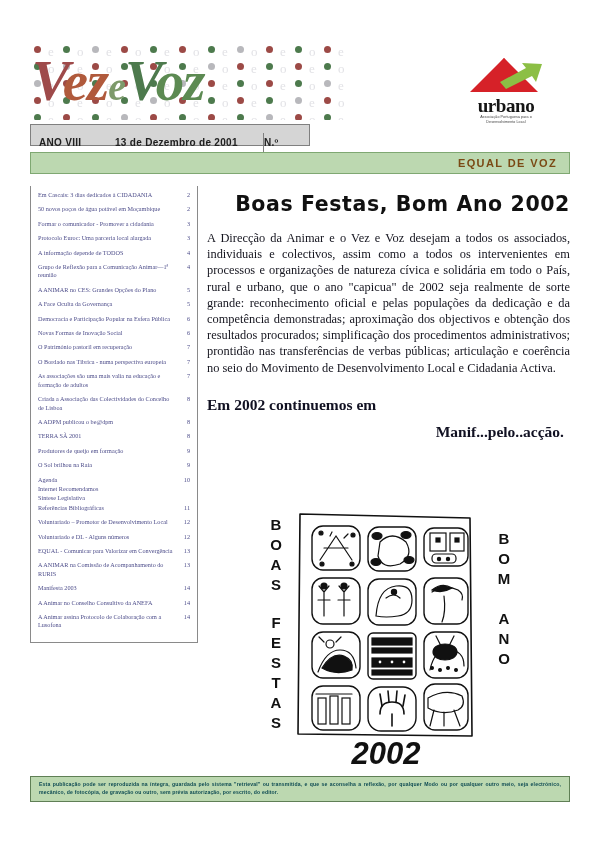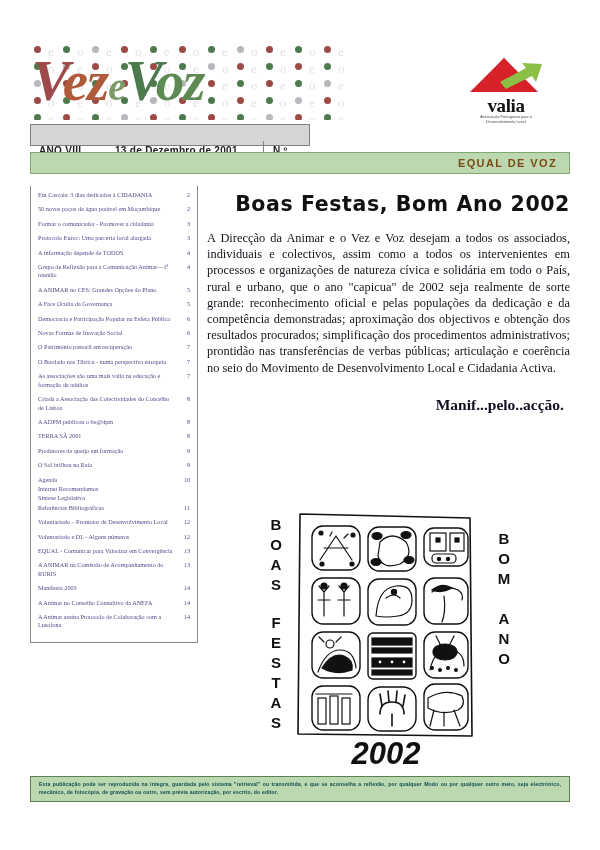--- a/index.html
+++ b/index.html
@@ -77,32 +77,32 @@
     left: 30px;
     top: 124px;
     width: 280px;
     height: 22px;
     background: #d5d5d5;
     border: 1px solid #808080;
     box-sizing: border-box;
   }
   .infobar .cell {
     position: absolute;
-    top: 16px;
+    top: 8px;
     height: 20px;
     line-height: 20px;
     font-family: "Liberation Sans", sans-serif;
     font-size: 10px;
     font-weight: bold;
     color: #202020;
     letter-spacing: 0.3px;
   }
   .ib-ano  { left: 8px; }
   .ib-date { left: 84px; }
-  .ib-no   { left: 232px; border-left: 1px solid #808080; padding-left: 9px; height: 20px; }
+  .ib-no   { left: 232px; border-left: 1px solid #808080; height: 20px; }
   .issue-number {
     position: absolute;
     left: 322px;
     top: 118px;
     font-family: "Liberation Sans", sans-serif;
     font-size: 31px;
     font-weight: bold;
     color: #111111;
     letter-spacing: -0.5px;
     margin-top: 28px;
@@ -420,21 +420,21 @@
     <div class="cell ib-no">N.º</div>
   </div>
   <div class="issue-number">74</div>
 
   <div class="logo">
     <svg class="logo-mark" viewBox="0 0 84 40">
       <polygon points="40,2 74,36 6,36" fill="#d62128"></polygon>
       <path d="M36,26 L62,12 L58,7 L78,8 L72,26 L68,20 L42,33 Z" fill="#8cbf45"></path>
       <polygon points="40,2 46,9 34,9" fill="#d62128"></polygon>
     </svg>
-    <div class="logo-word">valia</div>
+    <div class="logo-word">urbano</div>
     <div class="logo-tag">
       <span>Associação Portuguesa para o</span><br>
       <span>Desenvolvimento Local</span>
     </div>
   </div>
 
   <div class="section-bar">
     <div class="section-bar-label">EQUAL DE VOZ</div>
   </div>
 
@@ -556,20 +556,21 @@
           <span class="t-label">A Animar assina Protocolo de Colaboração com a Lusofona</span>
           <span class="t-page">14</span>
         </div>
       </div>
   </div>
 
   <div class="article">
     <h1 class="article-title">Boas Festas, Bom Ano 2002</h1>
     <p class="article-body">A Direcção da Animar e o Vez e Voz desejam a todos os associados, individuais e colectivos, assim como a todos os intervenientes em processos e organizações de natureza cívica e solidária em todo o País, rural e urbano, que o ano "capicua" de 2002 seja realmente de sorte grande: reconhecimento oficial e pelas populações da dedicação e da competência demonstradas; aproximação dos objectivos e obtenção dos resultados procurados; simplificação dos procedimentos administrativos; prontidão nas transferências de verbas públicas; articulação e coerência no seio do Movimento de Desenvolvimento Local e Cidadania Activa.</p>
     <div class="closing">
+      <span>Em 2002 continuemos em</span>
       <span class="closing-line2">Manif...pelo..acção.</span>
     </div>
   </div>
 
   <div class="illustration">
     <svg class="illo-svg" width="272" height="278" viewBox="0 0 272 278">
       <g fill="none" stroke="#111" stroke-width="1.6" stroke-linecap="round" stroke-linejoin="round">
 
         <path d="M42,12 L212,16 L214,234 L40,232 Z"></path>
       </g>

